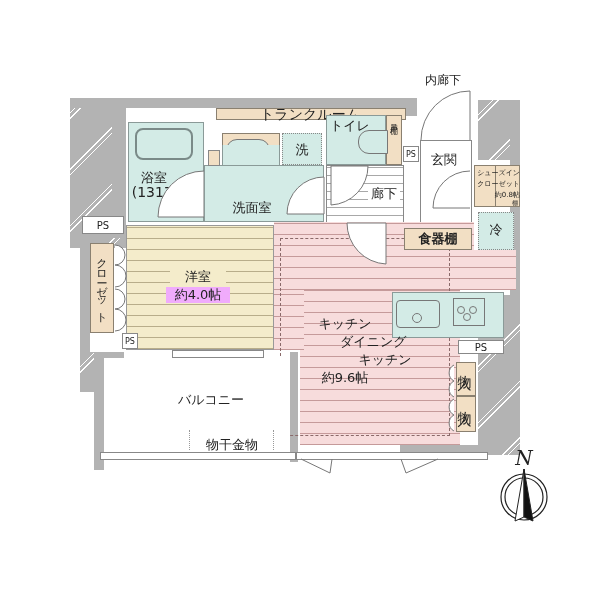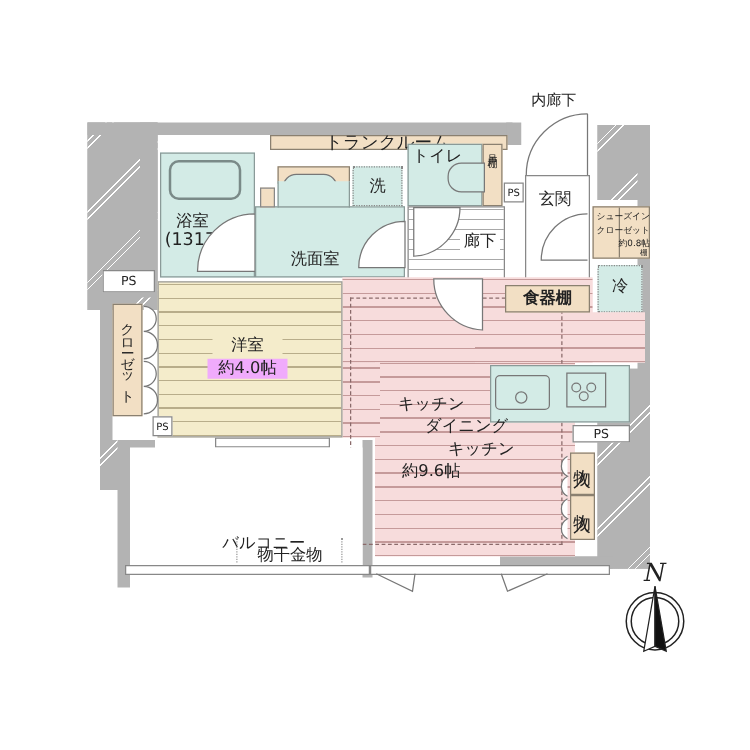--- a/index.html
+++ b/index.html
@@ -138,21 +138,21 @@
 <div class="lbl-sm vert" style="left:95px;top:250px;font-size:11px;">クローゼット</div>
 <svg style="left:114px;top:244px;" width="16" height="88">
   <path d="M1 1 A10 10 0 0 1 1 21 A10 10 0 0 1 1 43" fill="#fff" stroke="#777"></path>
   <path d="M1 45 A10 10 0 0 1 1 65 A10 10 0 0 1 1 87" fill="#fff" stroke="#777"></path>
 </svg>
 <div class="ps" style="left:122px;top:333px;width:16px;height:16px;font-size:8px;">PS</div>
 
 <div class="abs" style="left:172px;top:350px;width:90px;height:6px;border:1px solid #888;background:#fff;"></div>
 <div class="room white-floor" style="left:104px;top:358px;width:186px;height:95px;"></div>
 <div class="abs" style="left:100px;top:452px;width:196px;height:8px;border:1px solid #888;box-sizing:border-box;background:#fff;"></div>
-<div class="lbl" style="left:176px;top:392px;width:70px;margin-top:35px;">バルコニー</div>
+<div class="lbl" style="left:176px;top:392px;width:70px;">バルコニー</div>
 <div class="abs" style="left:189px;top:430px;width:0;height:20px;border-left:1px dotted #999;"></div>
 <div class="abs" style="left:273px;top:430px;width:0;height:20px;border-left:1px dotted #999;"></div>
 <div class="lbl" style="left:200px;top:437px;width:64px;">物干金物</div>
 
 <div class="abs" style="left:296px;top:452px;width:192px;height:8px;border:1px solid #888;box-sizing:border-box;background:#fff;"></div>
 <svg style="left:300px;top:458px;" width="40" height="20">
     <path d="M1 1 L30 15 L32 1" fill="none" stroke="#777"></path>
   </svg>
 <svg style="left:400px;top:458px;" width="40" height="20">
     <path d="M1 1 L6 15 L38 1" fill="none" stroke="#777"></path>

